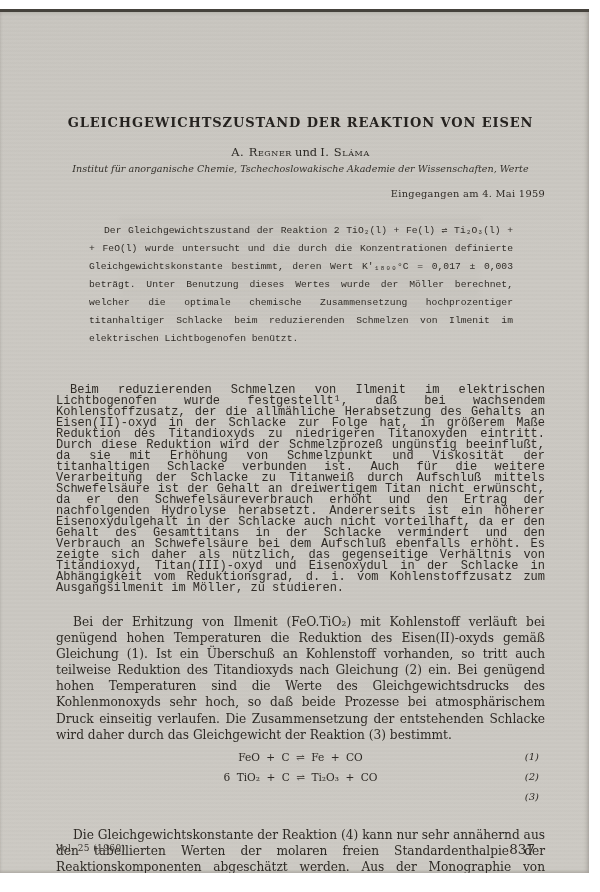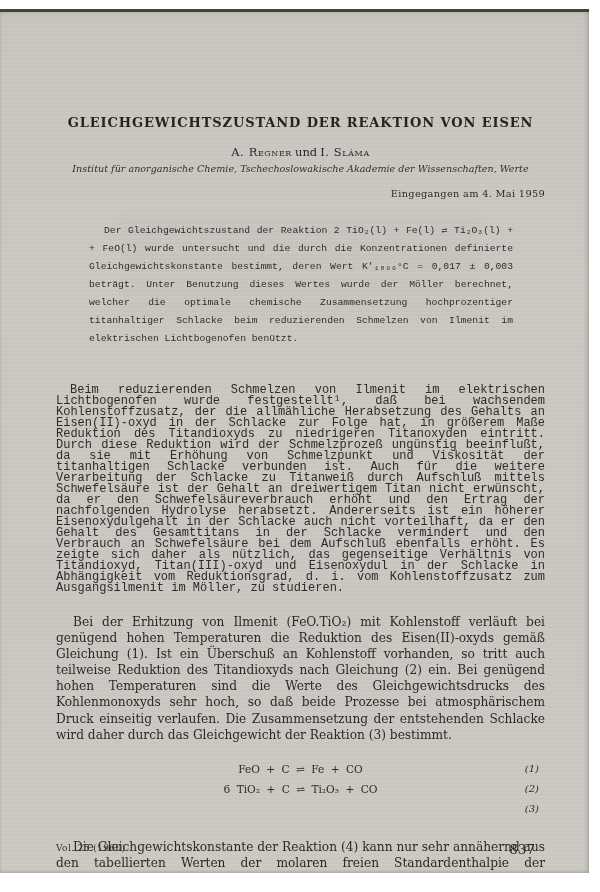--- a/index.html
+++ b/index.html
@@ -88,21 +88,21 @@
     font-family: Liberation Mono, monospace;
   }
   .para-large {
     margin-top: 20px;
     font-size: 12.2px;
     line-height: 16.1px;
     text-align: justify;
     text-indent: 17px;
     color: #2d2924;
   }
-  .eq-block { margin-top: 16px; }
+  .eq-block { margin-top: 4px; }
   .eq-row {
     position: relative;
     height: 20px;
     line-height: 20px;
     text-align: center;
     font-size: 10.6px;
   }
   .eq-formula { word-spacing: 3px; }
   .eq-number {
     position: absolute;

